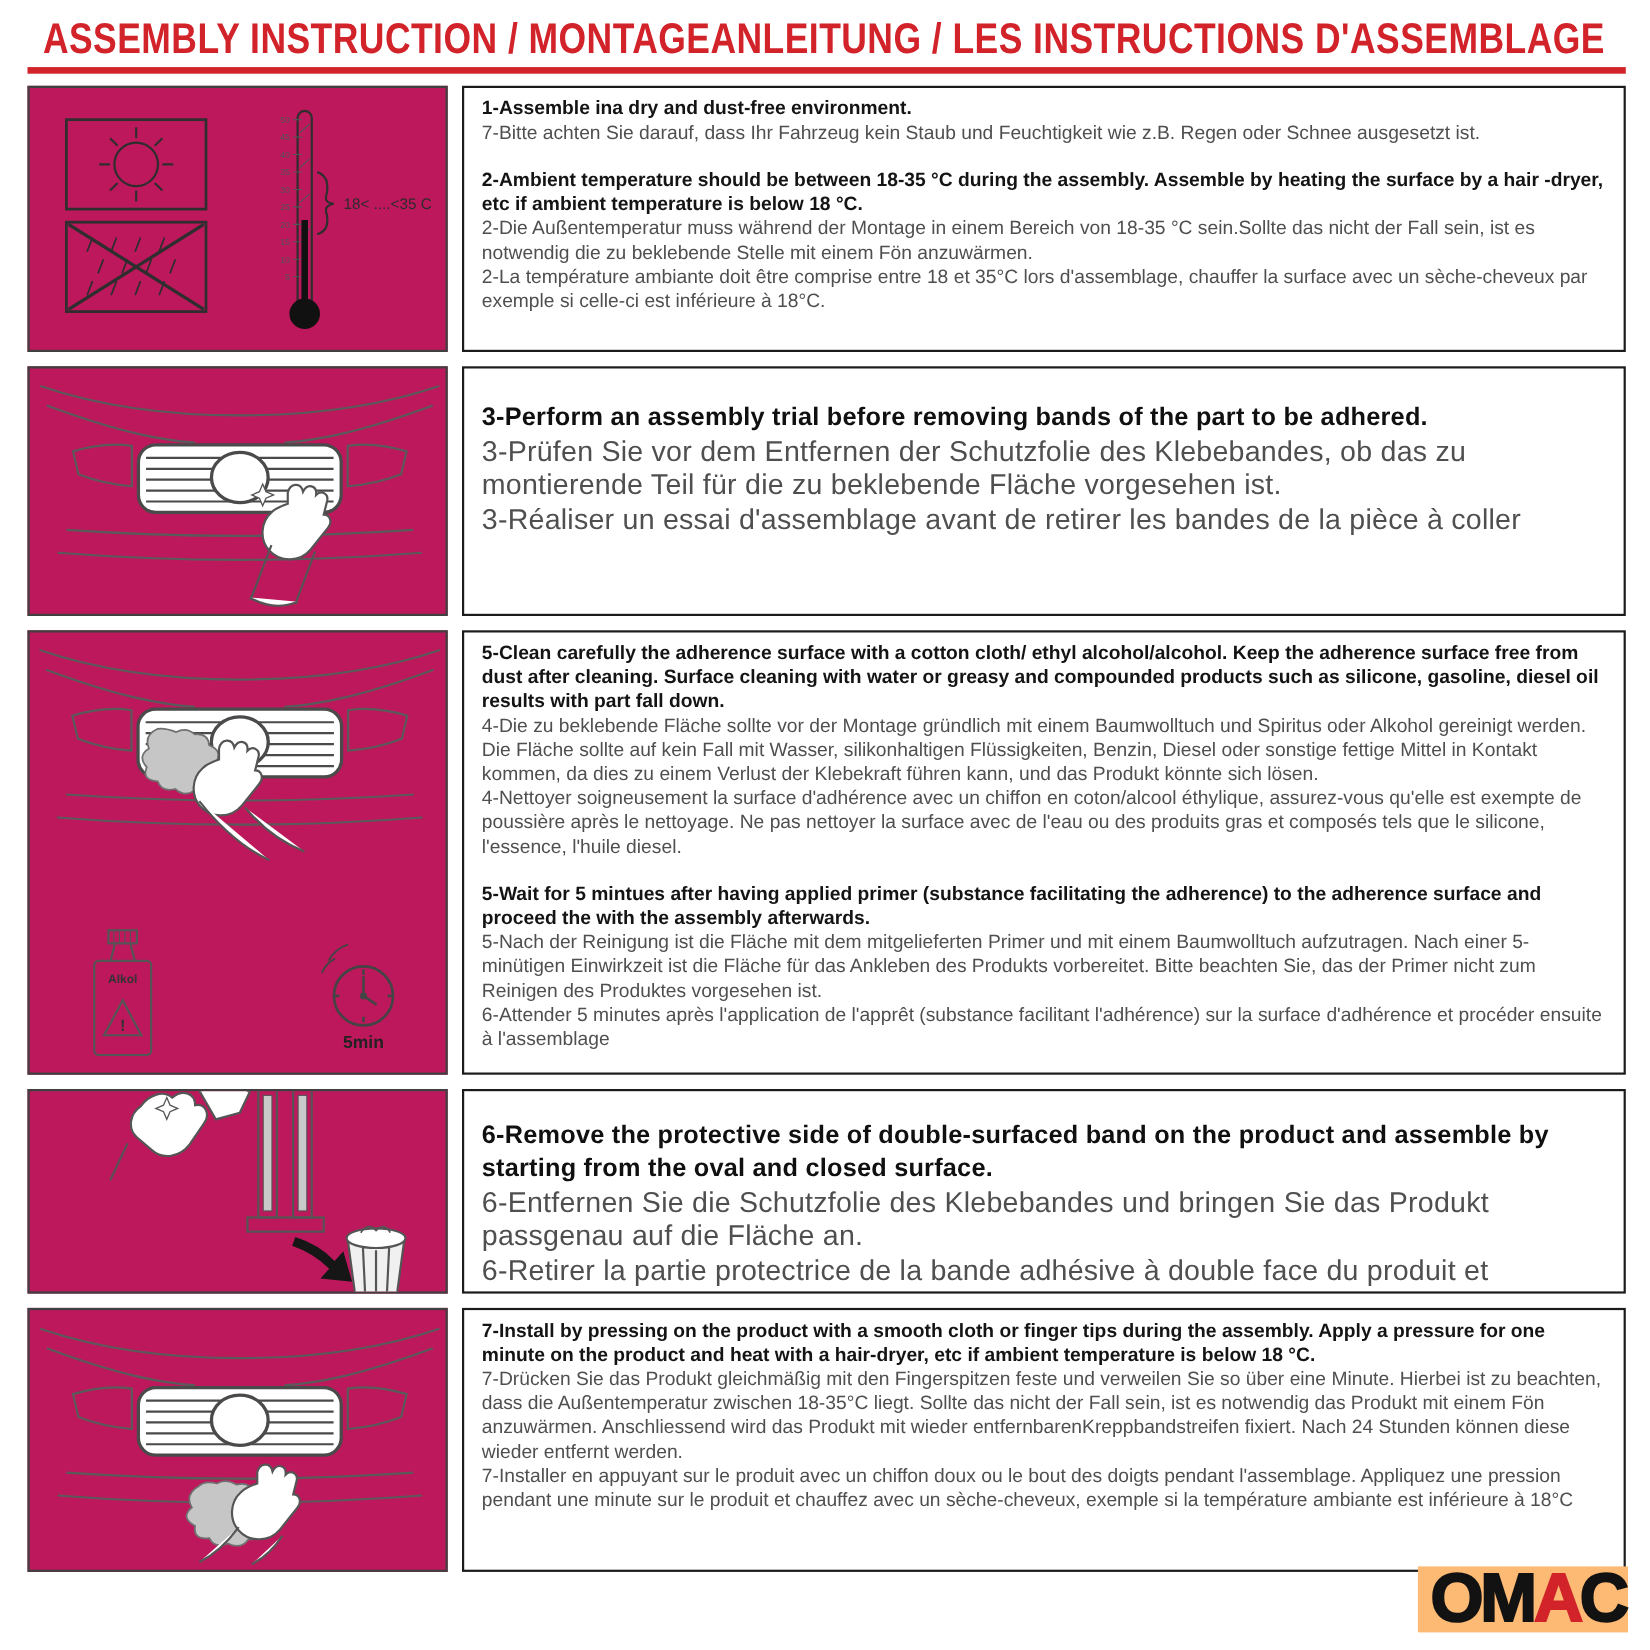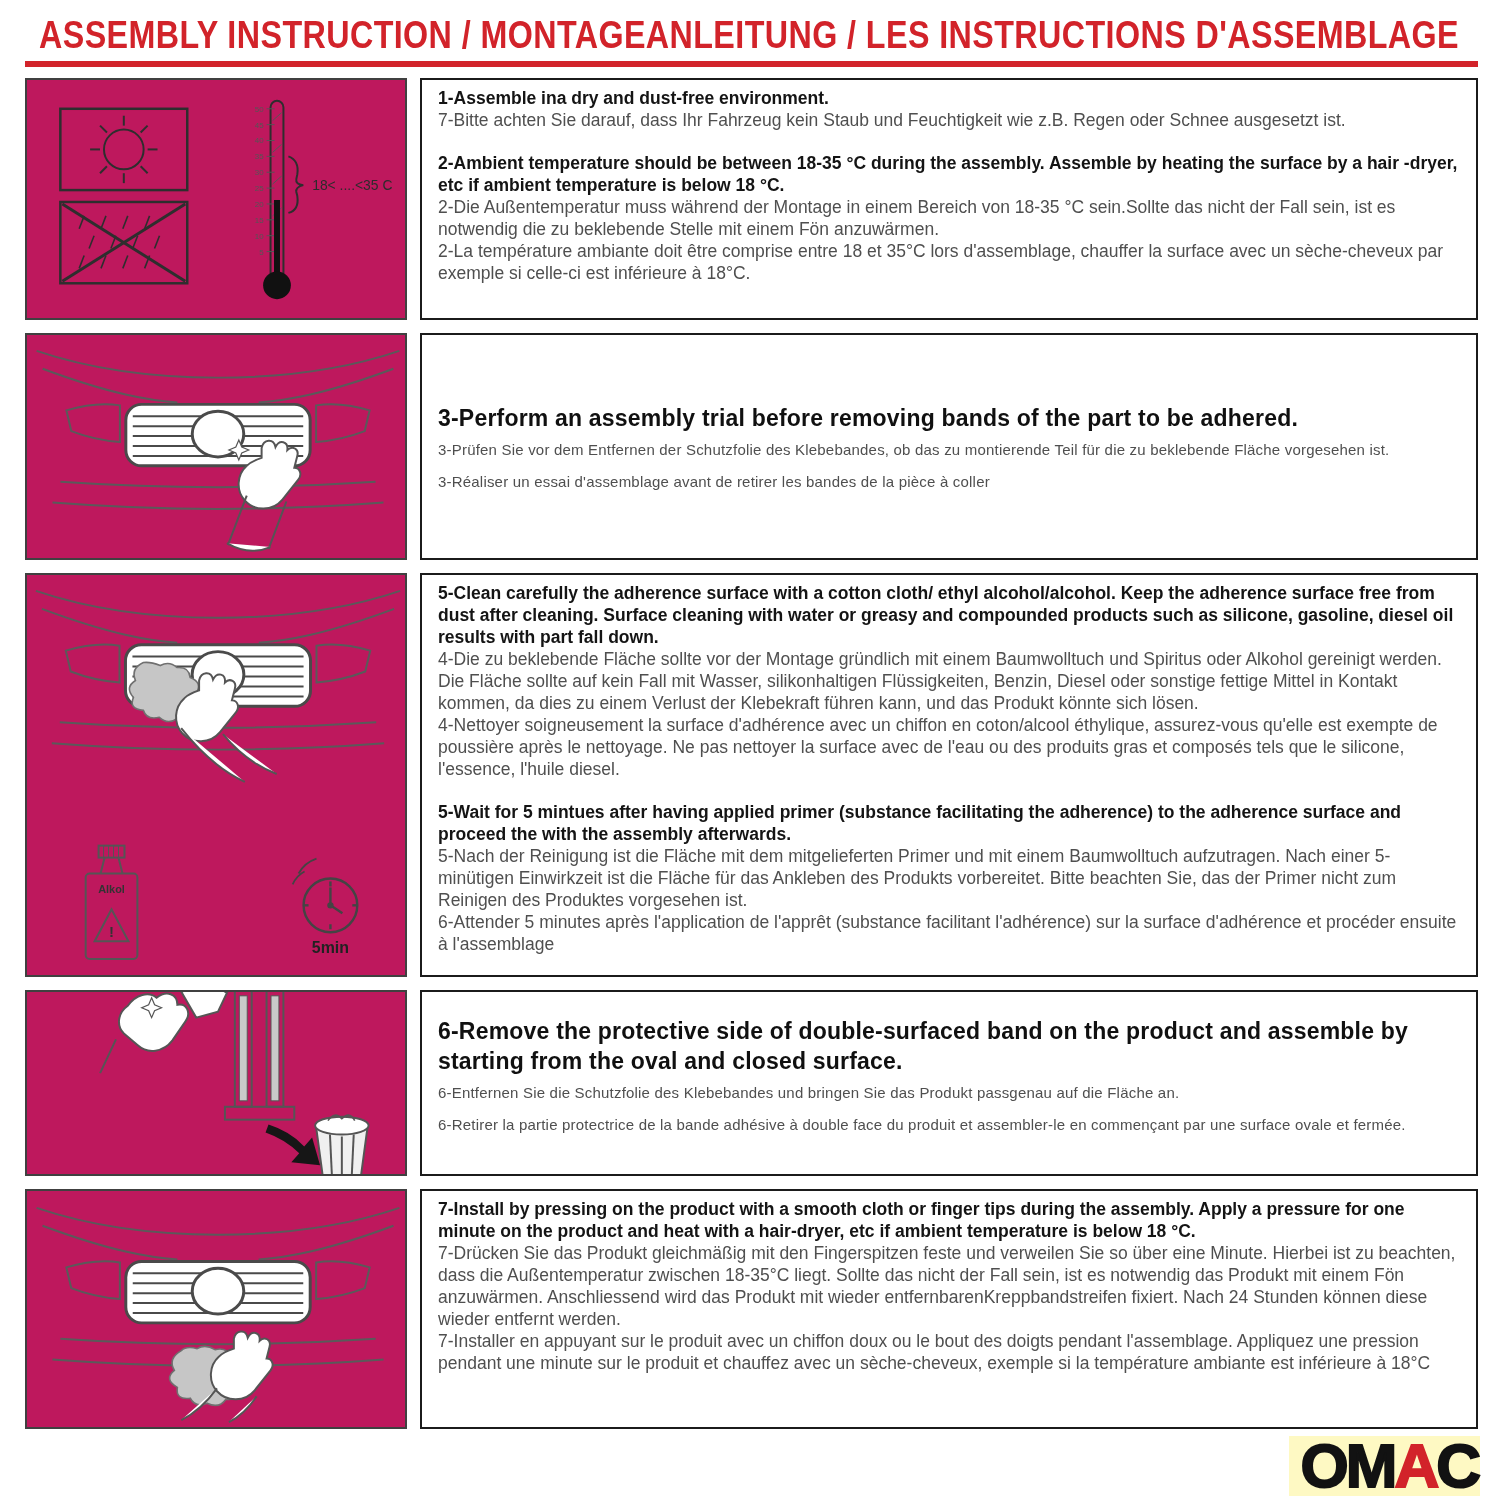--- a/index.html
+++ b/index.html
@@ -26,41 +26,41 @@
   }
   .textbox {
     flex:1; border:2px solid #1b1b1b; background:#fff;
     padding:7px 16px 6px 16px; overflow:hidden;
   }
   .h-r1 { height:242px; }
   .h-r2 { height:227px; }
   .h-r3 { height:404px; }
   .h-r4 { height:186px; }
   .h-r5 { height:240px; }
-  .pad-lg { padding-top:68px; }
+  .pad-lg { padding-top:28px; }
   .pad-md { padding-top:24px; }
 
   p.sm { font-size:17.5px; line-height:22px; }
-  p.lg { font-size:15px; line-height:30px; margin-bottom:2px; letter-spacing:0.2px; }
+  p.lg { font-size:26px; line-height:30px; margin-bottom:2px; letter-spacing:0.2px; }
   p.b  { font-weight:bold; color:#141414; }
   p.lg.b { font-size:23px; color:#101010; }
   p.n  { color:#4f4f4f; }
   .gap { height:21px; }
 
   svg { display:block; }
   svg text { font-family:"Liberation Sans", sans-serif; }
   .tick-num { font-size:8px; fill:#555; }
   .thermo-label { font-size:14px; fill:#2c2c2c; }
   .bottle-label { font-size:11px; font-weight:bold; fill:#333; }
   .warn-mark { font-size:15px; font-weight:bold; fill:#333; }
   .clock-label { font-size:16px; font-weight:bold; fill:#222; }
 
   .logo {
-    position:absolute; right:20px; bottom:4px;
-    background:#fef9c3; padding:0 2px 0 12px;
+    position:absolute; right:20px; bottom:16px;
+    background:#fdba74; padding:0 2px 0 12px;
     font-weight:bold; font-size:62px; line-height:60px; letter-spacing:-3px;margin-top:48px;
     -webkit-text-stroke:2px currentColor;
   }
   .logo .lk { color:#121212; -webkit-text-stroke:2px #121212; }
   .logo .lr { color:#d2232a; -webkit-text-stroke:2px #d2232a; }
 </style>
 </head>
 <body>
 
 <div class="page">

